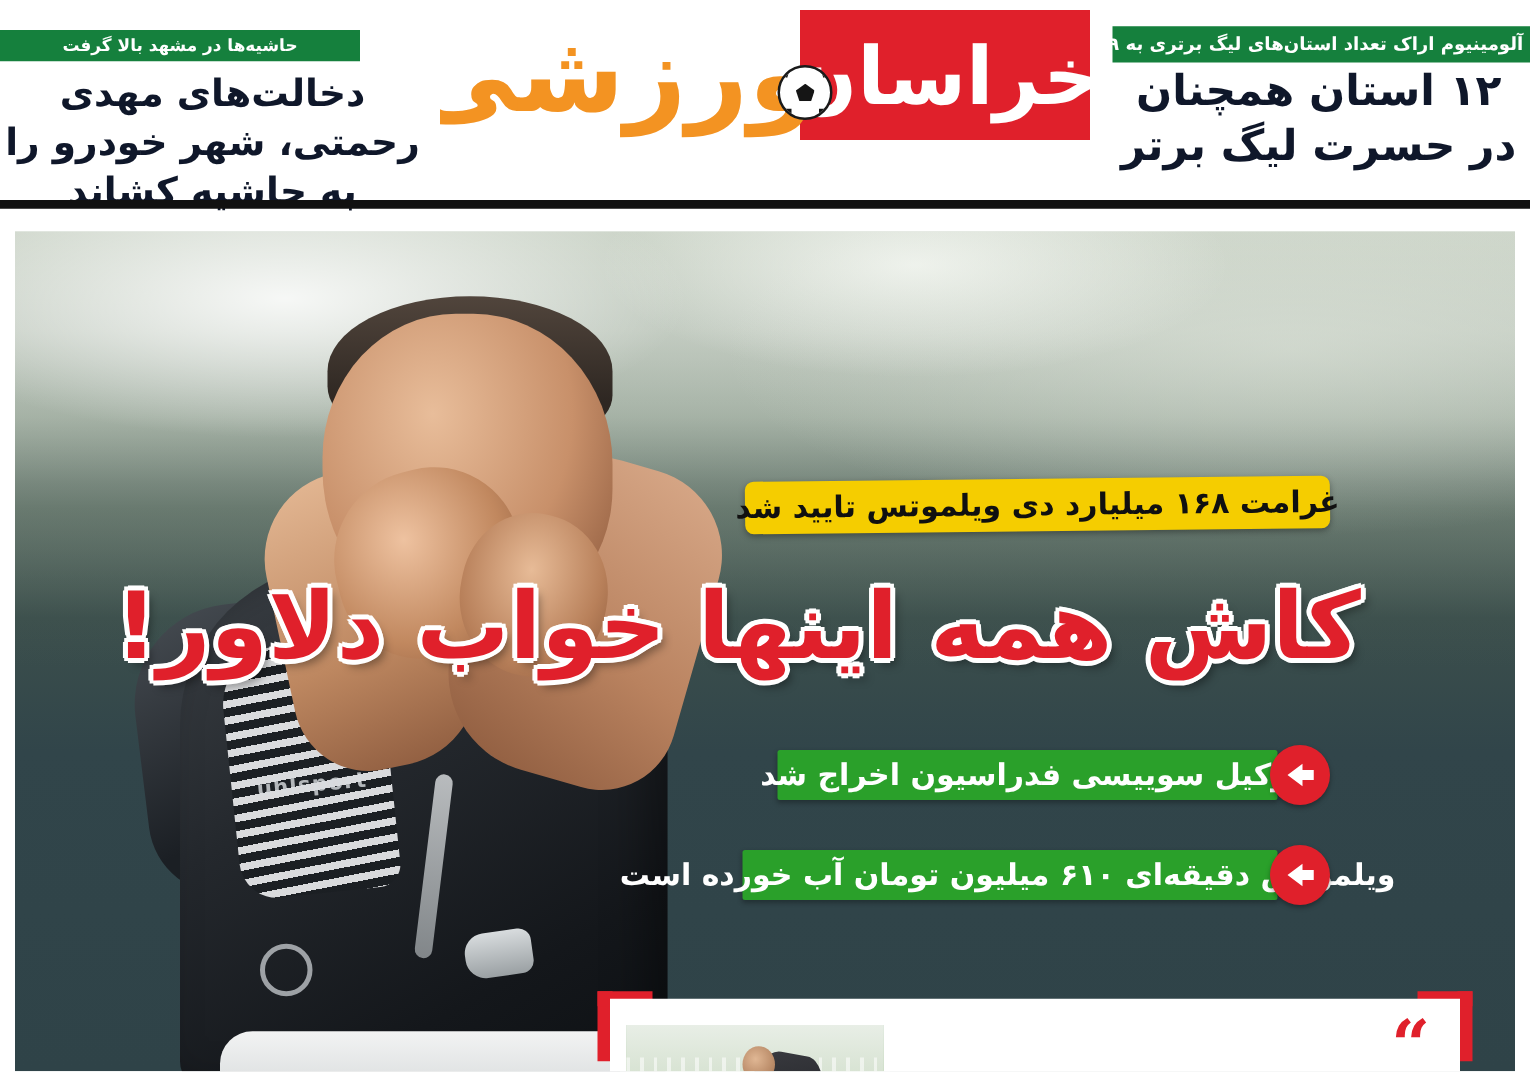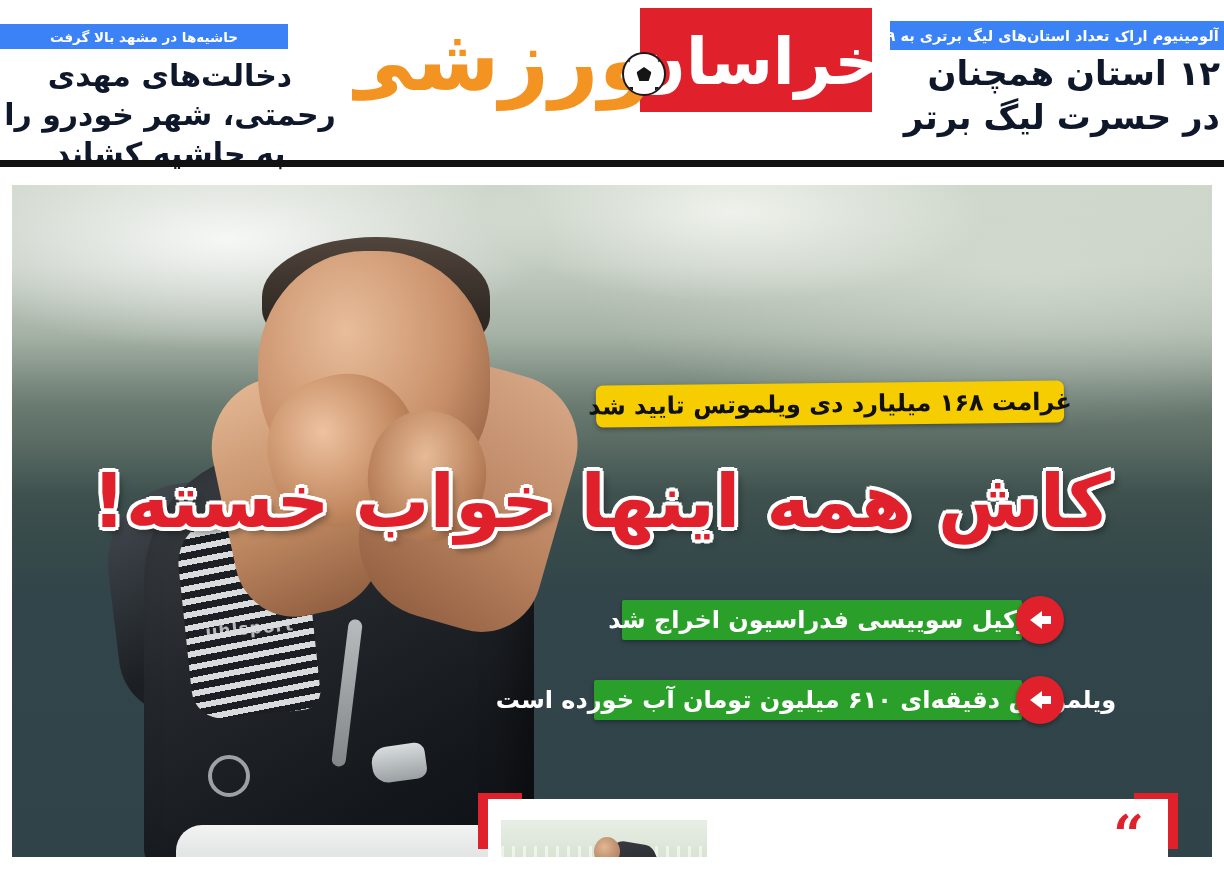--- a/index.html
+++ b/index.html
@@ -8,34 +8,34 @@
     width:1224px;height:870px;overflow:hidden;
     background:#ffffff;
     font-family:"DejaVu Sans","Liberation Sans",sans-serif;
   }
   .page{position:relative;width:1224px;height:870px;background:#fff;}
 
   
   .masthead{position:absolute;left:0;top:0;width:1224px;height:160px;background:#fff;}
 
   .kicker-bar{
-    position:absolute;background:#3b82f6;color:#fff;
+    position:absolute;background:#15803d;color:#fff;
     font-size:13.5px;font-weight:bold;
     display:flex;align-items:center;justify-content:center;
     letter-spacing:-.2px;direction:rtl;white-space:nowrap;
   }
   .kicker-left{left:0;top:24px;width:288px;height:25px;}
   .kicker-right{right:0;top:21px;width:334px;height:29px;font-size:14.5px;}
 
   .sidehead{
     position:absolute;color:#0f172a;direction:rtl;text-align:center;
     font-weight:bold;line-height:1.30;letter-spacing:-.5px;
   }
   .sidehead-left{left:0;top:56px;width:340px;font-size:30px;}
-  .sidehead-right{right:4px;top:52px;width:330px;font-size:34px;line-height:1.28;text-align:right;}
+  .sidehead-right{right:4px;top:52px;width:330px;font-size:34px;line-height:1.28;}
 
   
   .logo-wrap{position:absolute;left:352px;top:8px;width:520px;height:150px;}
   .logo-red{
     position:absolute;right:0;top:0;width:232px;height:104px;background:#e0202b;
   }
   .logo-khorasan{
     position:absolute;right:8px;top:8px;width:216px;height:92px;
     color:#fff;font-size:64px;font-weight:bold;direction:rtl;
     display:flex;align-items:center;justify-content:center;
@@ -323,21 +323,21 @@
       <div class="arm-r"></div>
       <div class="hair"></div>
       <div class="head"></div>
       <div class="hand"></div>
       <div class="hand2"></div>
       <div class="shorts"></div>
     </div>
 
     <div class="yellow-banner">غرامت ۱۶۸ میلیارد دی ویلموتس تایید شد</div>
 
-    <div class="headline">کاش همه اینها خواب خسته!</div>
+    <div class="headline">کاش همه اینها خواب دلاور!</div>
 
     <div class="green-row green-1">
       <div class="arrow-circle">
         <svg width="26" height="26" viewBox="0 0 26 26" aria-hidden="true">
           <polygon points="15,4 15,9 24,9 24,17 15,17 15,22 3,13" fill="#ffffff"></polygon>
         </svg>
       </div>
       <div class="green-bar">وکیل سوییسی فدراسیون اخراج شد</div>
     </div>
 

